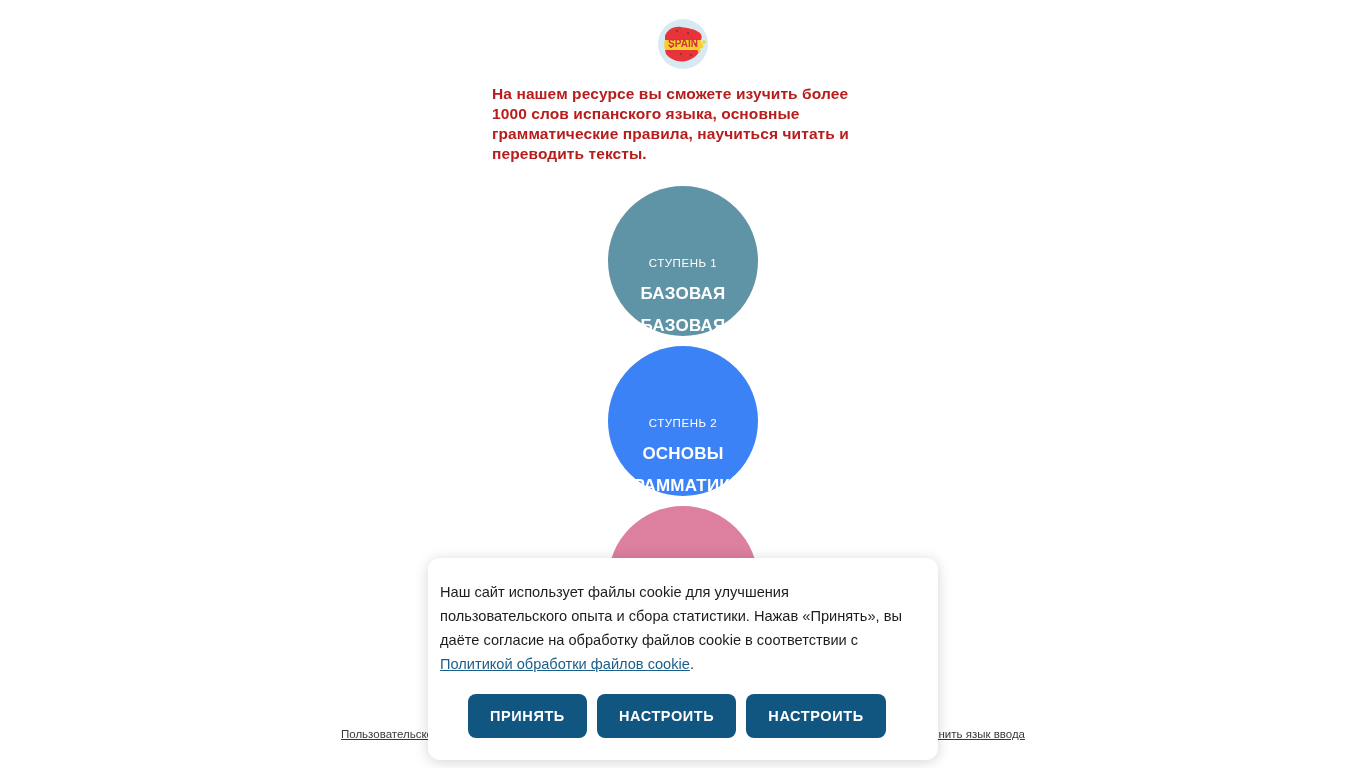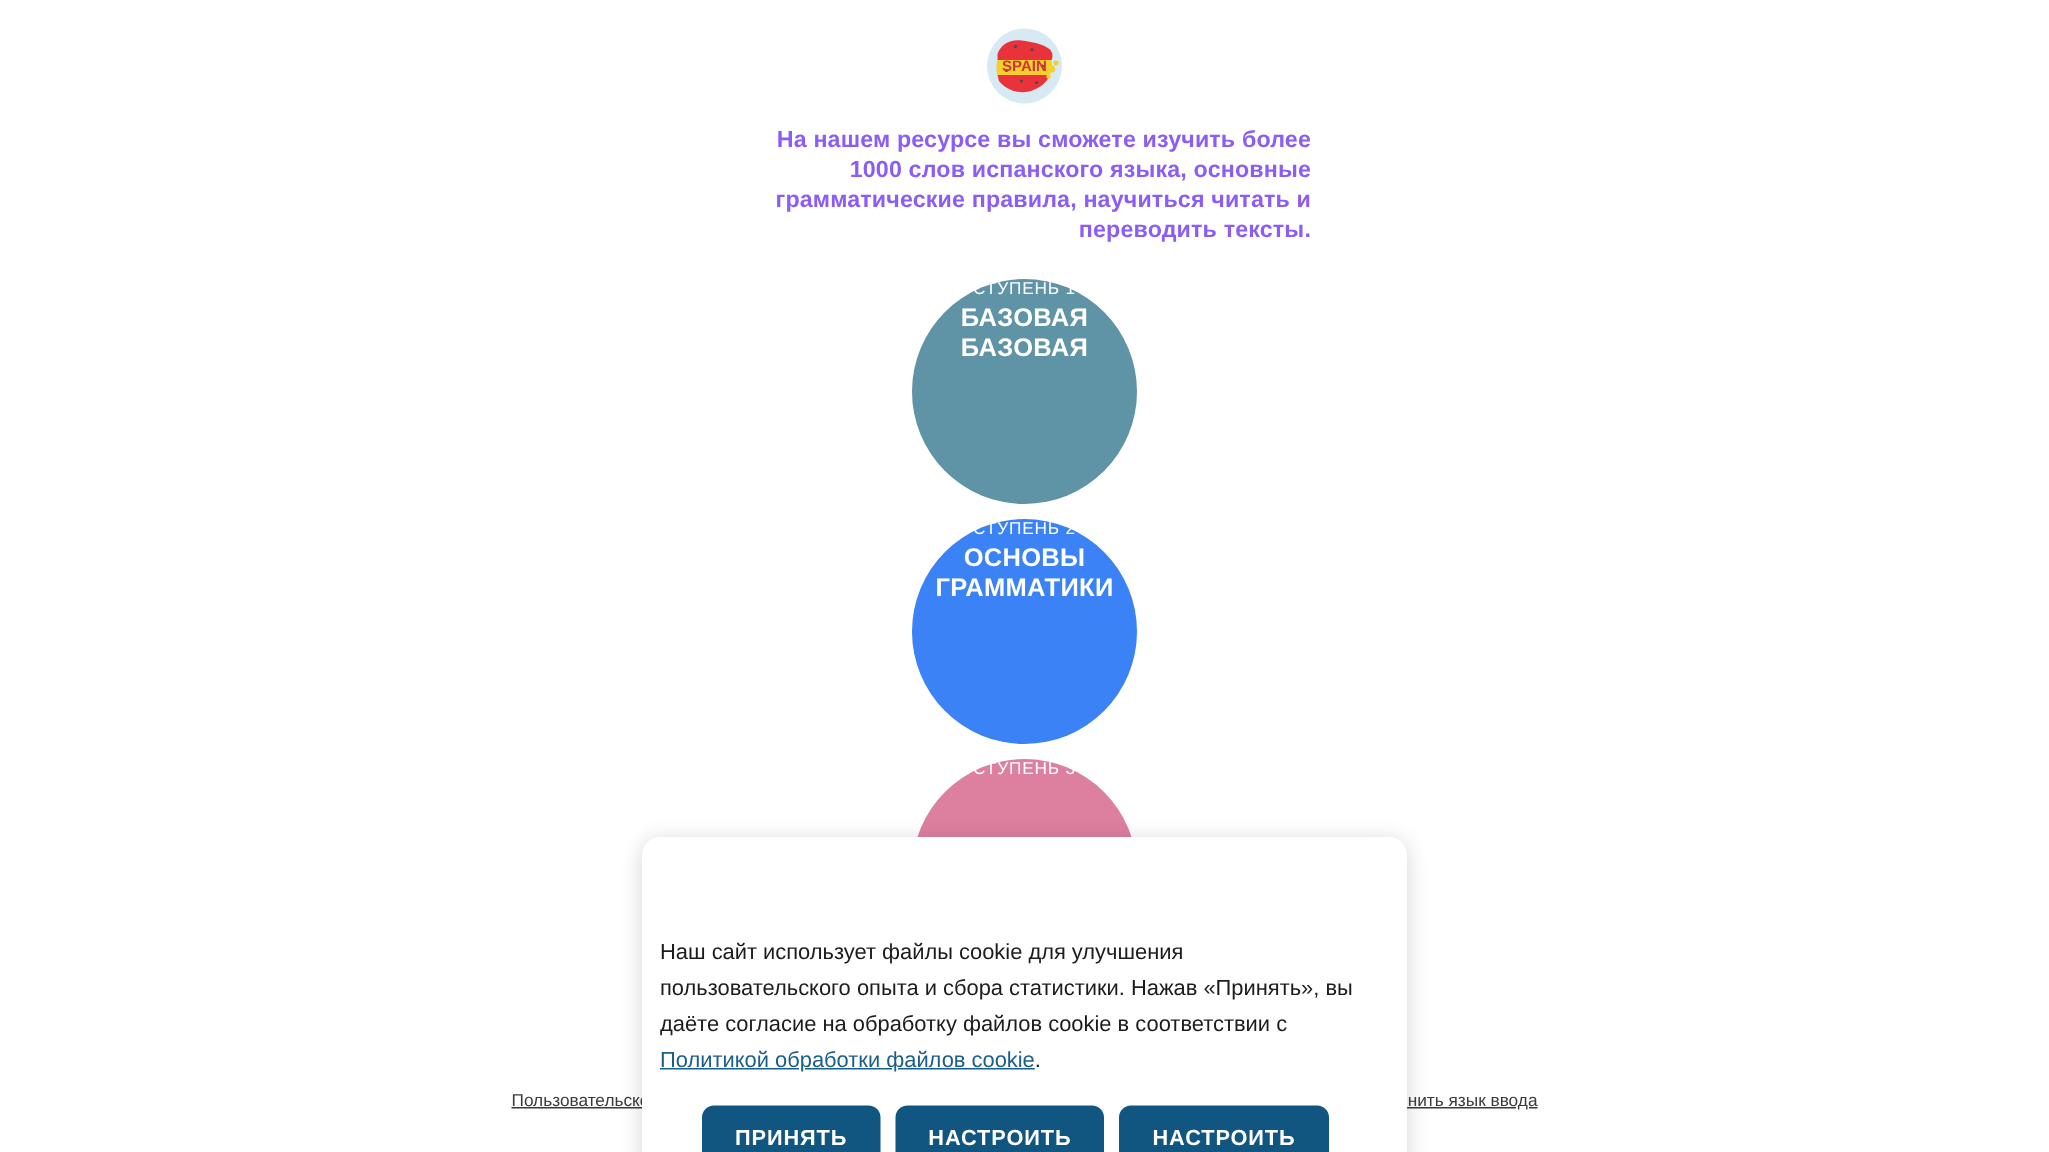--- a/index.html
+++ b/index.html
@@ -34,46 +34,47 @@
     align-items: center;
     justify-content: center;
     text-decoration: underline;
   }
   .logo-svg { display: block; }
 
   
   .intro {
     margin-top: 12px;
     width: 382px;
-    text-align: right;
-    color: #8b5cf6;
+    text-align: left;
+    color: #b91c1c;
     font-size: 15.5px;
     font-weight: bold;
     line-height: 20px;
     letter-spacing: 0.1px;
   }
 
   
   .steps {
     margin-top: 22px;
     display: flex;
     flex-direction: column;
     align-items: center;
   }
   .circle {
     width: 150px;
     height: 150px;
     border-radius: 50%;
     display: flex;
     flex-direction: column;
     align-items: center;
-    justify-content: flex-start;
+    justify-content: flex-end;
     color: #ffffff;
     text-align: center;
     margin-bottom: 10px;
+    gap: 12px;
   }
   .circle .step-no {
     font-size: 11.5px;
     letter-spacing: 0.55px;
     line-height: 14px;
     margin-bottom: 2px;
   }
   .circle .step-title {
     font-size: 17px;
     font-weight: bold;
@@ -110,21 +111,20 @@
     box-shadow: 0 2px 14px rgba(0, 0, 0, 0.17);
     padding: 22px 22px 22px 12px;
     box-sizing: border-box;
     z-index: 50;
   }
   .cookie-text {
     color: #1c1c1c;
     font-size: 14.6px;
     line-height: 24px;
     padding-left: 0;
-    margin-top: 43px;
   }
   .cookie-text a {
     color: #1a5e8a;
     text-decoration: underline;
   }
   .cookie-buttons {
     margin-top: 18px;
     display: flex;
     gap: 10px;
     padding-left: 28px;

